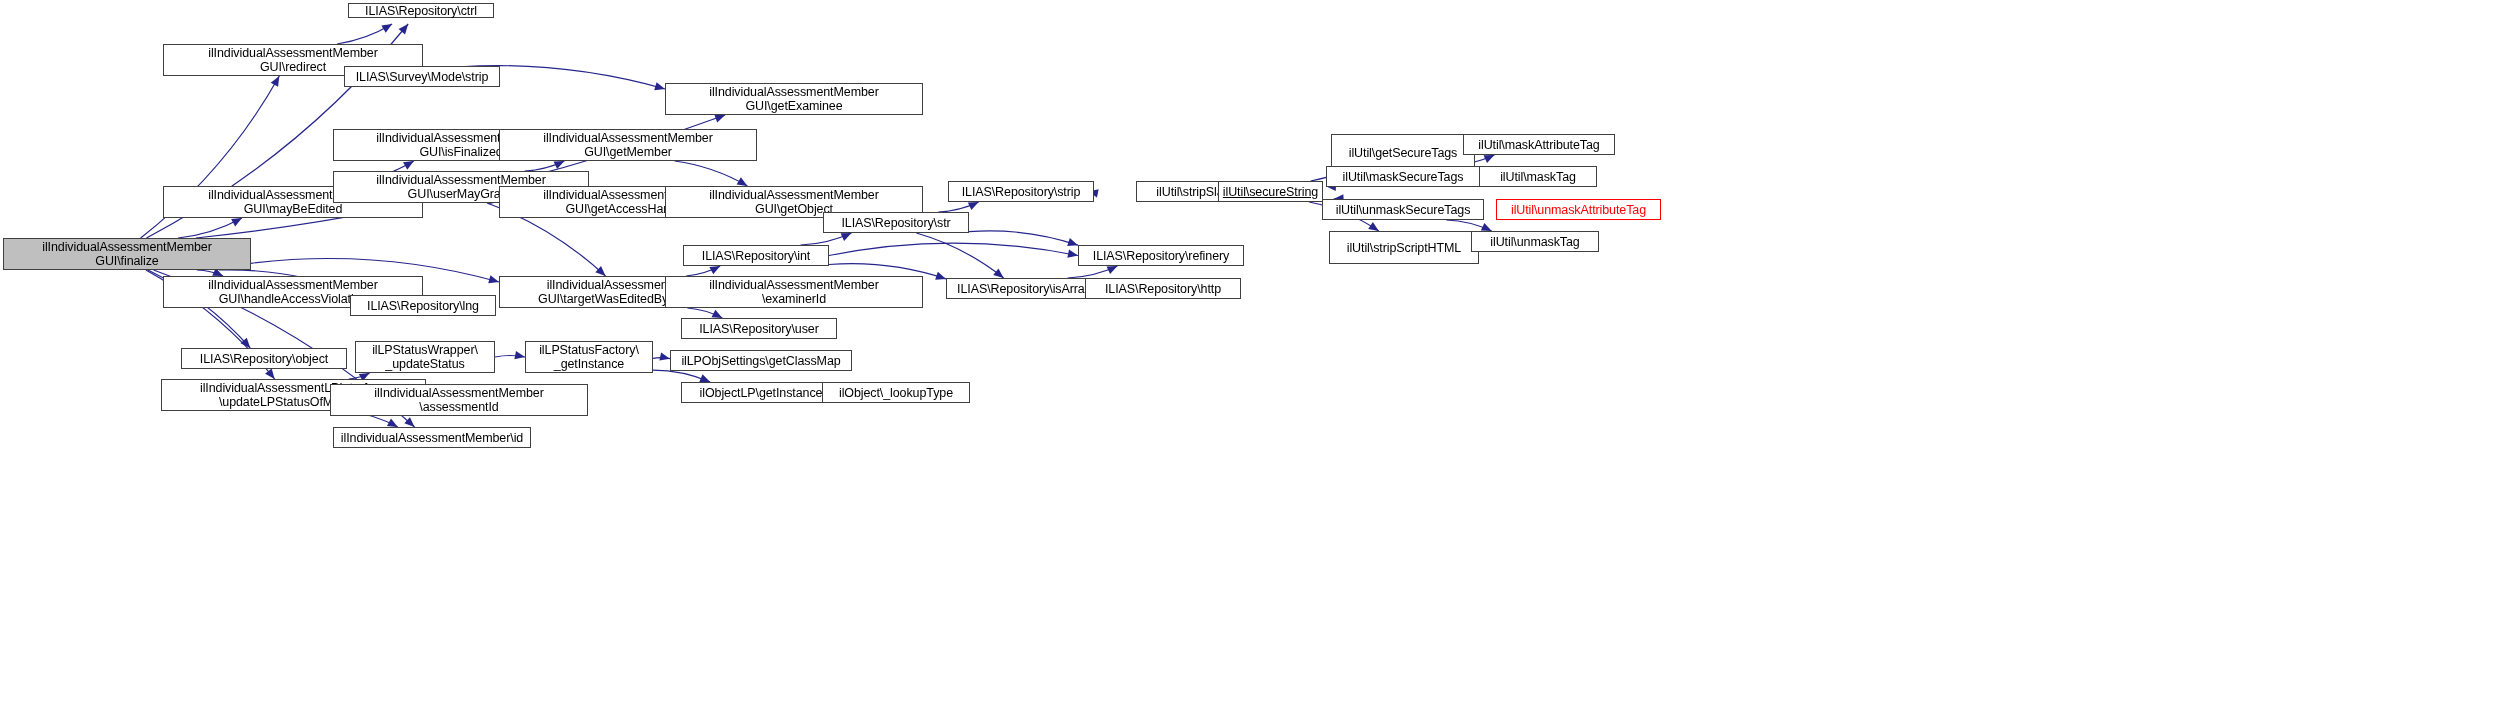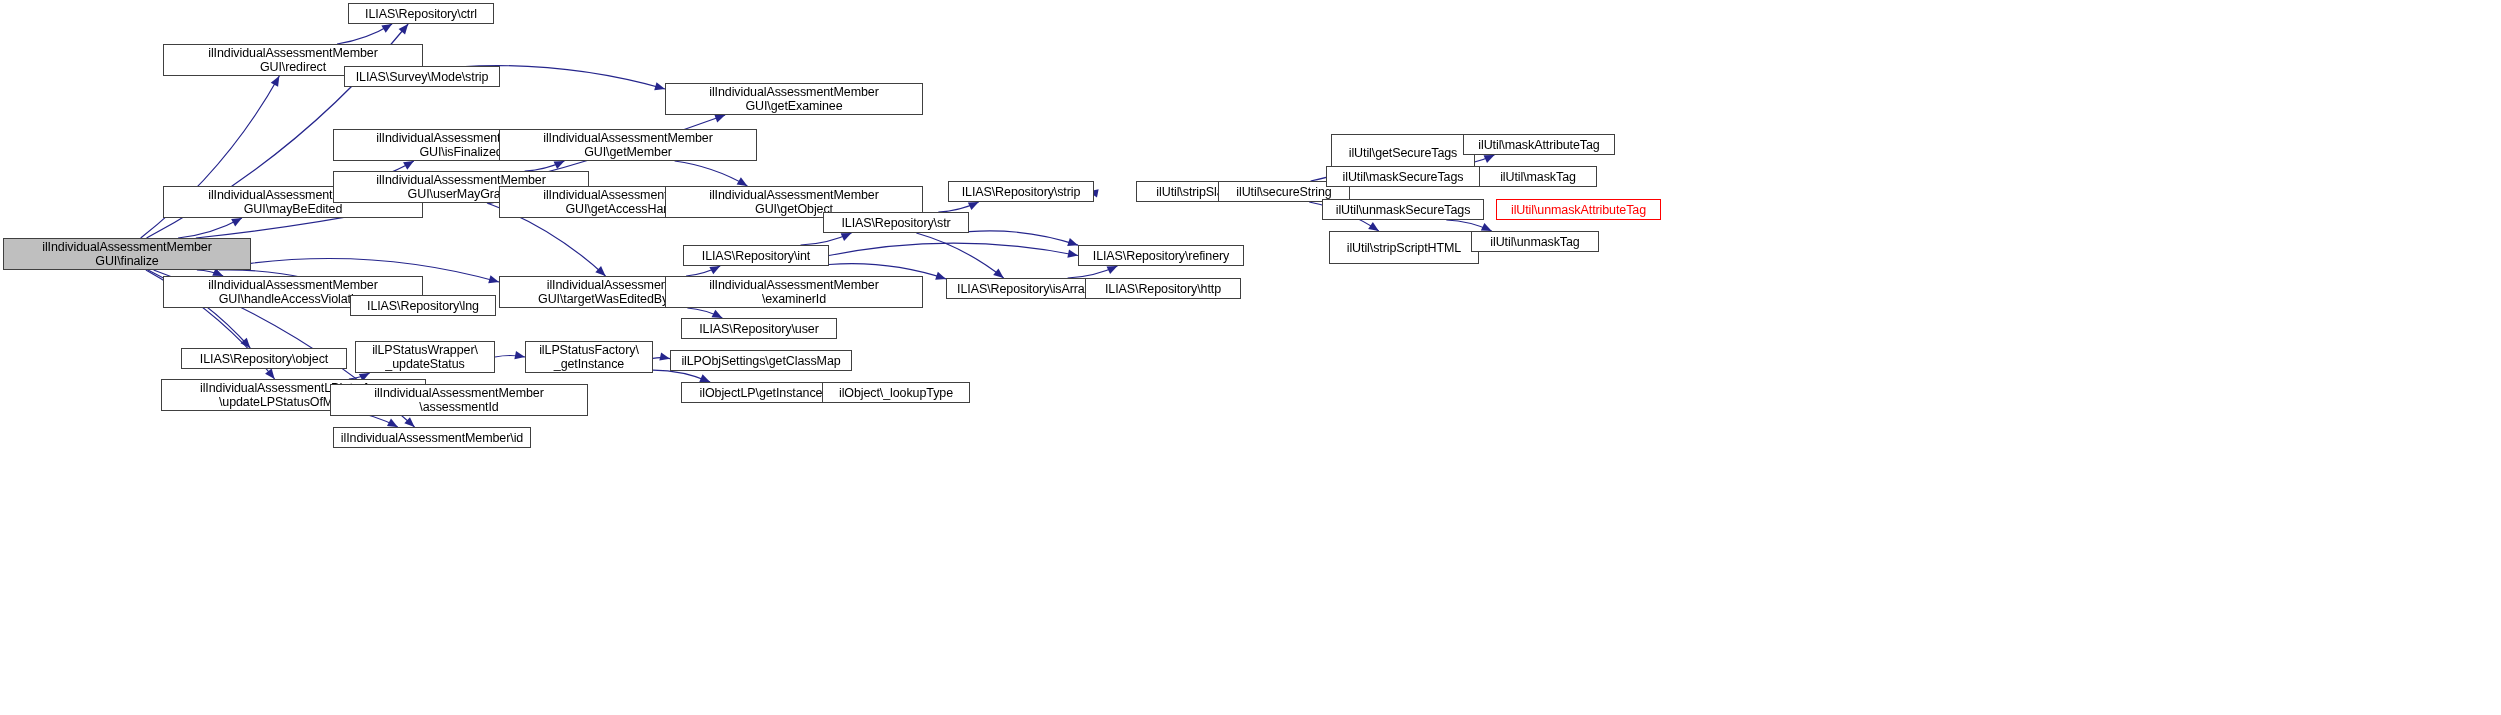--- a/index.html
+++ b/index.html
@@ -156,21 +156,21 @@
       <path d="M 653,370.2093023255814 Q 682.742450049132,370.39197510645266 710.1267605633802,382" fill="none" stroke="#25258c" stroke-width="1.2"></path>
       <polygon points="710.1267605633802,382 699.2806223049862,381.9641547799221 702.5589524328567,374.2302972965768" fill="#25258c"></polygon>
       <path d="M 841,392.5 Q 831.5,394.4 822,392.5" fill="none" stroke="#25258c" stroke-width="1.2"></path>
       <polygon points="822,392.5 832.6294945244896,390.34272251347994 830.9821189893288,398.57960018928367" fill="#25258c"></polygon>
     </svg>
   <div id="node-layer">
       <div class="node root" style="left: 3px; top: 238px; width: 248px; height: 32px;"><span>ilIndividualAssessmentMember
 GUI\finalize</span></div>
       <div class="node" style="left: 163px; top: 44px; width: 260px; height: 32px;"><span>ilIndividualAssessmentMember
 GUI\redirect</span></div>
-      <div class="node" style="left: 348px; top: 3px; width: 146px; height: 21px;"><span>ILIAS\Repository\ctrl</span></div>
+      <div class="node" style="left: 348px; top: 3px; width: 146px; height: 15px;"><span>ILIAS\Repository\ctrl</span></div>
       <div class="node" style="left: 344px; top: 66px; width: 156px; height: 21px;"><span>ILIAS\Survey\Mode\strip</span></div>
       <div class="node" style="left: 665px; top: 83px; width: 258px; height: 32px;"><span>ilIndividualAssessmentMember
 GUI\getExaminee</span></div>
       <div class="node" style="left: 163px; top: 186px; width: 260px; height: 32px;"><span>ilIndividualAssessmentMember
 GUI\mayBeEdited</span></div>
       <div class="node" style="left: 333px; top: 129px; width: 256px; height: 32px;"><span>ilIndividualAssessmentMember
 GUI\isFinalized</span></div>
       <div class="node" style="left: 333px; top: 171px; width: 256px; height: 32px;"><span>ilIndividualAssessmentMember
 GUI\userMayGrade</span></div>
       <div class="node" style="left: 499px; top: 129px; width: 258px; height: 32px;"><span>ilIndividualAssessmentMember
@@ -187,21 +187,21 @@
 \updateLPStatusOfMember</span></div>
       <div class="node" style="left: 499px; top: 276px; width: 265px; height: 32px;"><span>ilIndividualAssessmentMember
 GUI\targetWasEditedByOtherUser</span></div>
       <div class="node" style="left: 665px; top: 276px; width: 258px; height: 32px;"><span>ilIndividualAssessmentMember
 \examinerId</span></div>
       <div class="node" style="left: 681px; top: 318px; width: 156px; height: 21px;"><span>ILIAS\Repository\user</span></div>
       <div class="node" style="left: 683px; top: 245px; width: 146px; height: 21px;"><span>ILIAS\Repository\int</span></div>
       <div class="node" style="left: 823px; top: 212px; width: 146px; height: 21px;"><span>ILIAS\Repository\str</span></div>
       <div class="node" style="left: 948px; top: 181px; width: 146px; height: 21px;"><span>ILIAS\Repository\strip</span></div>
       <div class="node" style="left: 1088px; top: 181px; width: 134px; height: 21px; margin-left: 48px;"><span>ilUtil\stripSlashes</span></div>
-      <div class="node" style="left: 1218px; top: 181px; width: 132px; height: 21px;"><span>ilUtil\secureString</span></div>
+      <div class="node" style="left: 1218px; top: 181px; width: 105px; height: 21px; text-decoration: underline;"><span>ilUtil\secureString</span></div>
       <div class="node" style="left: 946px; top: 278px; width: 156px; height: 21px;"><span>ILIAS\Repository\isArray</span></div>
       <div class="node" style="left: 1078px; top: 245px; width: 166px; height: 21px;"><span>ILIAS\Repository\refinery</span></div>
       <div class="node" style="left: 1085px; top: 278px; width: 156px; height: 21px;"><span>ILIAS\Repository\http</span></div>
       <div class="node" style="left: 1331px; top: 134px; width: 144px; height: 37px;"><span>ilUtil\getSecureTags</span></div>
       <div class="node" style="left: 1326px; top: 166px; width: 154px; height: 21px;"><span>ilUtil\maskSecureTags</span></div>
       <div class="node" style="left: 1322px; top: 199px; width: 162px; height: 21px;"><span>ilUtil\unmaskSecureTags</span></div>
       <div class="node" style="left: 1329px; top: 231px; width: 150px; height: 33px;"><span>ilUtil\stripScriptHTML</span></div>
       <div class="node" style="left: 1463px; top: 134px; width: 152px; height: 21px;"><span>ilUtil\maskAttributeTag</span></div>
       <div class="node" style="left: 1479px; top: 166px; width: 118px; height: 21px;"><span>ilUtil\maskTag</span></div>
       <div class="node alert" style="left: 1496px; top: 199px; width: 165px; height: 21px;"><span>ilUtil\unmaskAttributeTag</span></div>

